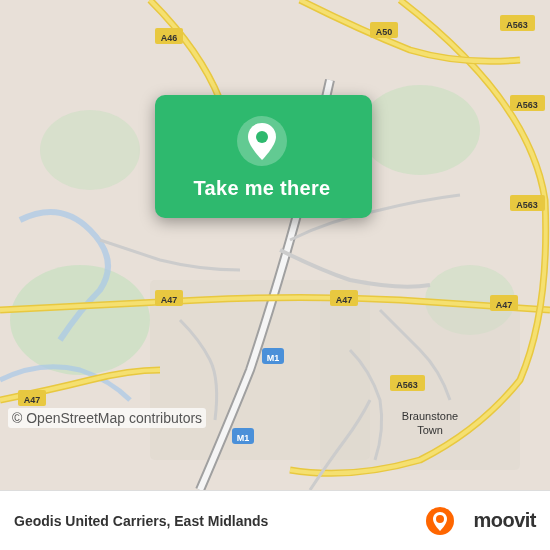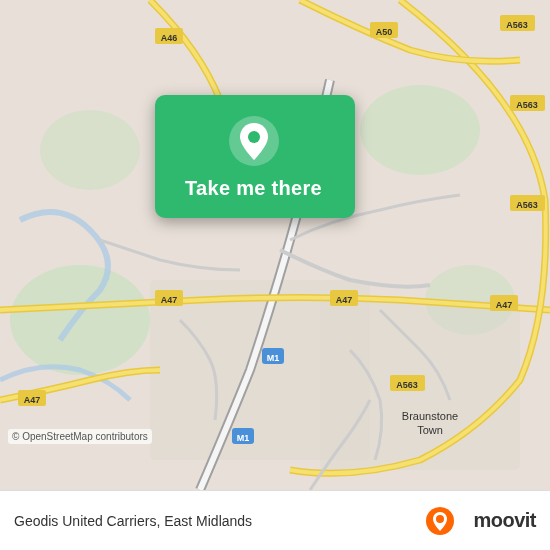--- a/index.html
+++ b/index.html
@@ -34,21 +34,21 @@
       top: 0; left: 0;
       width: 100%;
       height: 100%;
     }
 
     
     .card-overlay {
       position: absolute;
       top: 95px;
       left: 155px;
-      width: 200px;
+      width: 217px;
       background: #2eb96e;
       border-radius: 10px;
       display: flex;
       flex-direction: column;
       align-items: center;
       padding: 20px 20px 18px 17px;
       box-shadow: 0 4px 15px rgba(0,0,0,0.35);
       z-index: 10;
     }
 
@@ -76,21 +76,21 @@
       display: flex;
       align-items: center;
       padding: 0 14px;
       justify-content: space-between;
       border-top: 1px solid #ddd;
     }
 
     .bottom-text {
       font-size: 14px;
       color: #333;
-      font-weight: 400;
+      font-weight: 700;
     }
 
     .moovit-logo {
       display: flex;
       align-items: center;
       gap: 18px;
     }
 
     .moovit-icon {
       width: 30px;
@@ -99,23 +99,23 @@
 
     .moovit-label {
       font-size: 20px;
       font-weight: 700;
       color: #333;
       letter-spacing: -0.5px;
     }
 
     .copyright {
       position: absolute;
-      bottom: 46px;
+      bottom: 62px;
       left: 8px;
-      font-size: 10px;
+      font-size: 14px;
       color: #555;
       background: rgba(255,255,255,0.7);
       padding: 2px 4px;
       border-radius: 3px;
       z-index: 5;
     }
   </style>
 </head>
 <body>
 

